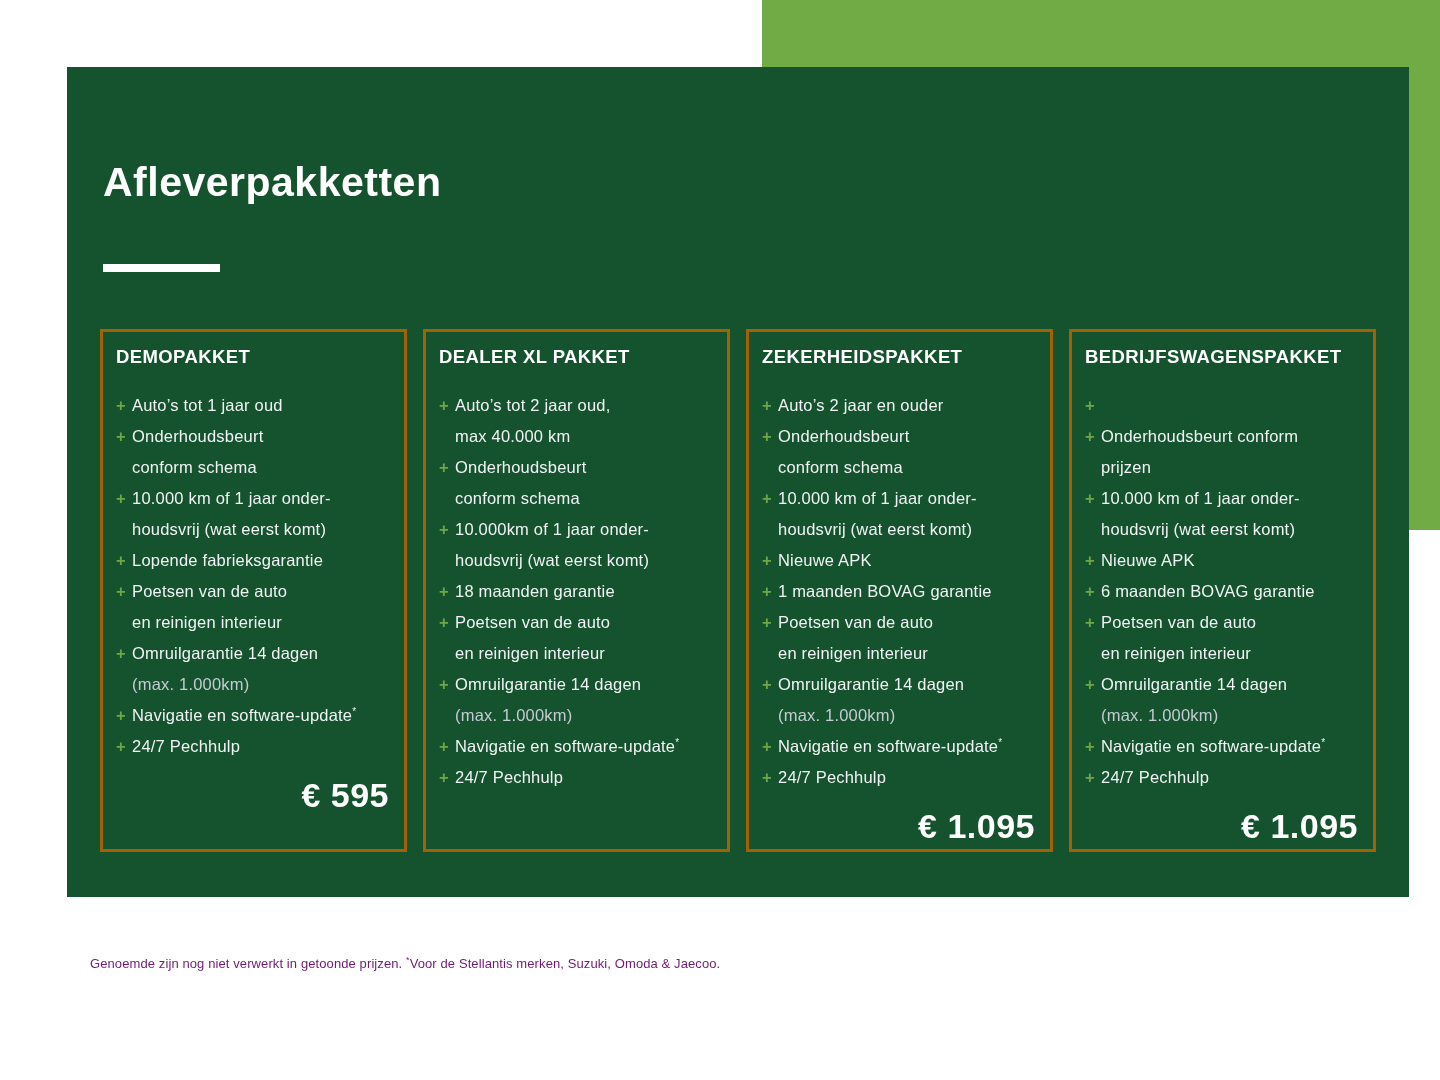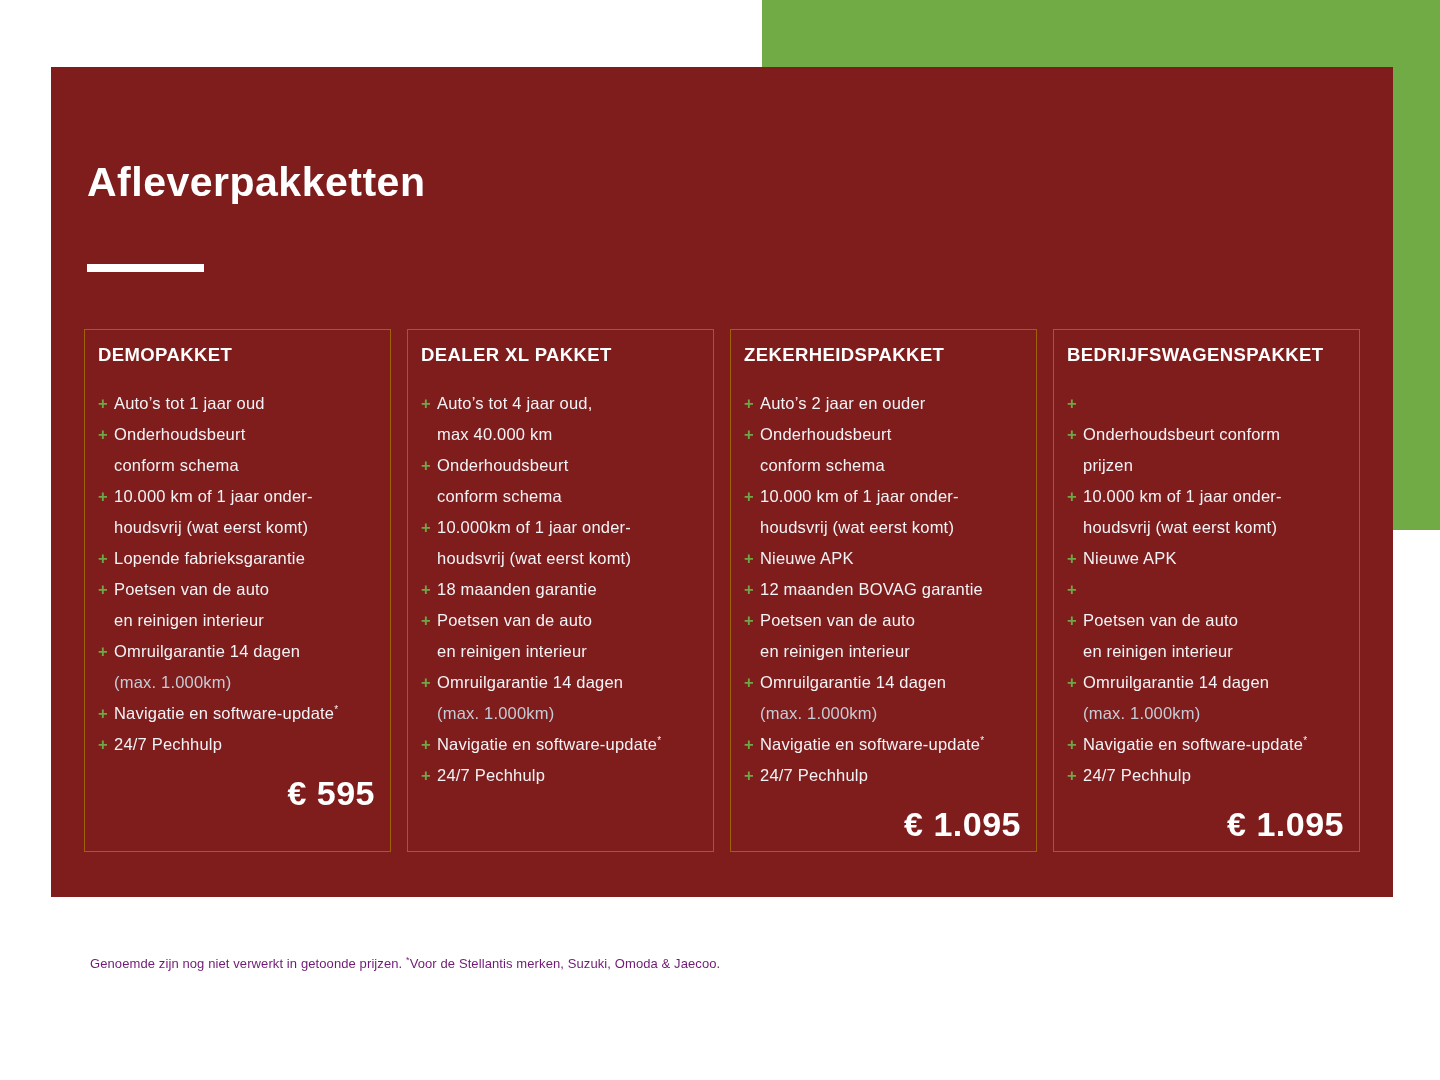--- a/index.html
+++ b/index.html
@@ -13,23 +13,23 @@
 
   .green-block {
     position: absolute;
     left: 762px; top: 0;
     width: 678px; height: 530px;
     background: #71AB45;
   }
 
   .content-panel {
     position: absolute;
-    left: 51px; top: 67px;
+    left: 67px; top: 67px;
     width: 1342px; height: 830px;
-    background: #7f1d1d;
+    background: #14532d;
   }
 
   .page-title {
     position: absolute;
     left: 36px; top: 92px;
     font-size: 41px;
     font-weight: bold;
     color: #FFFFFF;
     letter-spacing: 0.5px;
   }
@@ -44,21 +44,21 @@
   .packages-row {
     position: absolute;
     left: 33px; top: 262px;
     display: flex;
     gap: 16px;
   }
 
   .package-card {
     width: 307px;
     height: 523px;
-    border: 1px solid #a16207;
+    border: 3px solid #a16207;
     padding: 14px 14px 0 13px;
     color: #F4F5F7;
   }
 
   .package-title {
     font-size: 18.5px;
     font-weight: bold;
     letter-spacing: 0.4px;
     color: #FFFFFF;
     margin-bottom: 22px;
@@ -166,21 +166,21 @@
             </div>
           </div>
     <div class="package-price">€ 595</div>
   </div>
 
   <div class="package-card">
     <h3 class="package-title">DEALER XL PAKKET</h3>
     <div class="feature-list">
             <div class="feature-line">
               <span class="plus">+</span>
-              <span class="feature-text">Auto’s tot 4 jaar oud,</span>
+              <span class="feature-text">Auto’s tot 2 jaar oud,</span>
             </div>
             <div class="feature-line continuation">
               <span class="feature-text">max 40.000 km</span>
             </div>
             <div class="feature-line">
               <span class="plus">+</span>
               <span class="feature-text">Onderhoudsbeurt</span>
             </div>
             <div class="feature-line continuation">
               <span class="feature-text">conform schema</span>
@@ -241,21 +241,21 @@
             </div>
             <div class="feature-line continuation">
               <span class="feature-text">houdsvrij (wat eerst komt)</span>
             </div>
             <div class="feature-line">
               <span class="plus">+</span>
               <span class="feature-text">Nieuwe APK</span>
             </div>
             <div class="feature-line">
               <span class="plus">+</span>
-              <span class="feature-text">12 maanden BOVAG garantie</span>
+              <span class="feature-text">1 maanden BOVAG garantie</span>
             </div>
             <div class="feature-line">
               <span class="plus">+</span>
               <span class="feature-text">Poetsen van de auto</span>
             </div>
             <div class="feature-line continuation">
               <span class="feature-text">en reinigen interieur</span>
             </div>
             <div class="feature-line">
               <span class="plus">+</span>
@@ -295,20 +295,21 @@
             </div>
             <div class="feature-line continuation">
               <span class="feature-text">houdsvrij (wat eerst komt)</span>
             </div>
             <div class="feature-line">
               <span class="plus">+</span>
               <span class="feature-text">Nieuwe APK</span>
             </div>
             <div class="feature-line">
               <span class="plus">+</span>
+              <span class="feature-text">6 maanden BOVAG garantie</span>
             </div>
             <div class="feature-line">
               <span class="plus">+</span>
               <span class="feature-text">Poetsen van de auto</span>
             </div>
             <div class="feature-line continuation">
               <span class="feature-text">en reinigen interieur</span>
             </div>
             <div class="feature-line">
               <span class="plus">+</span>

